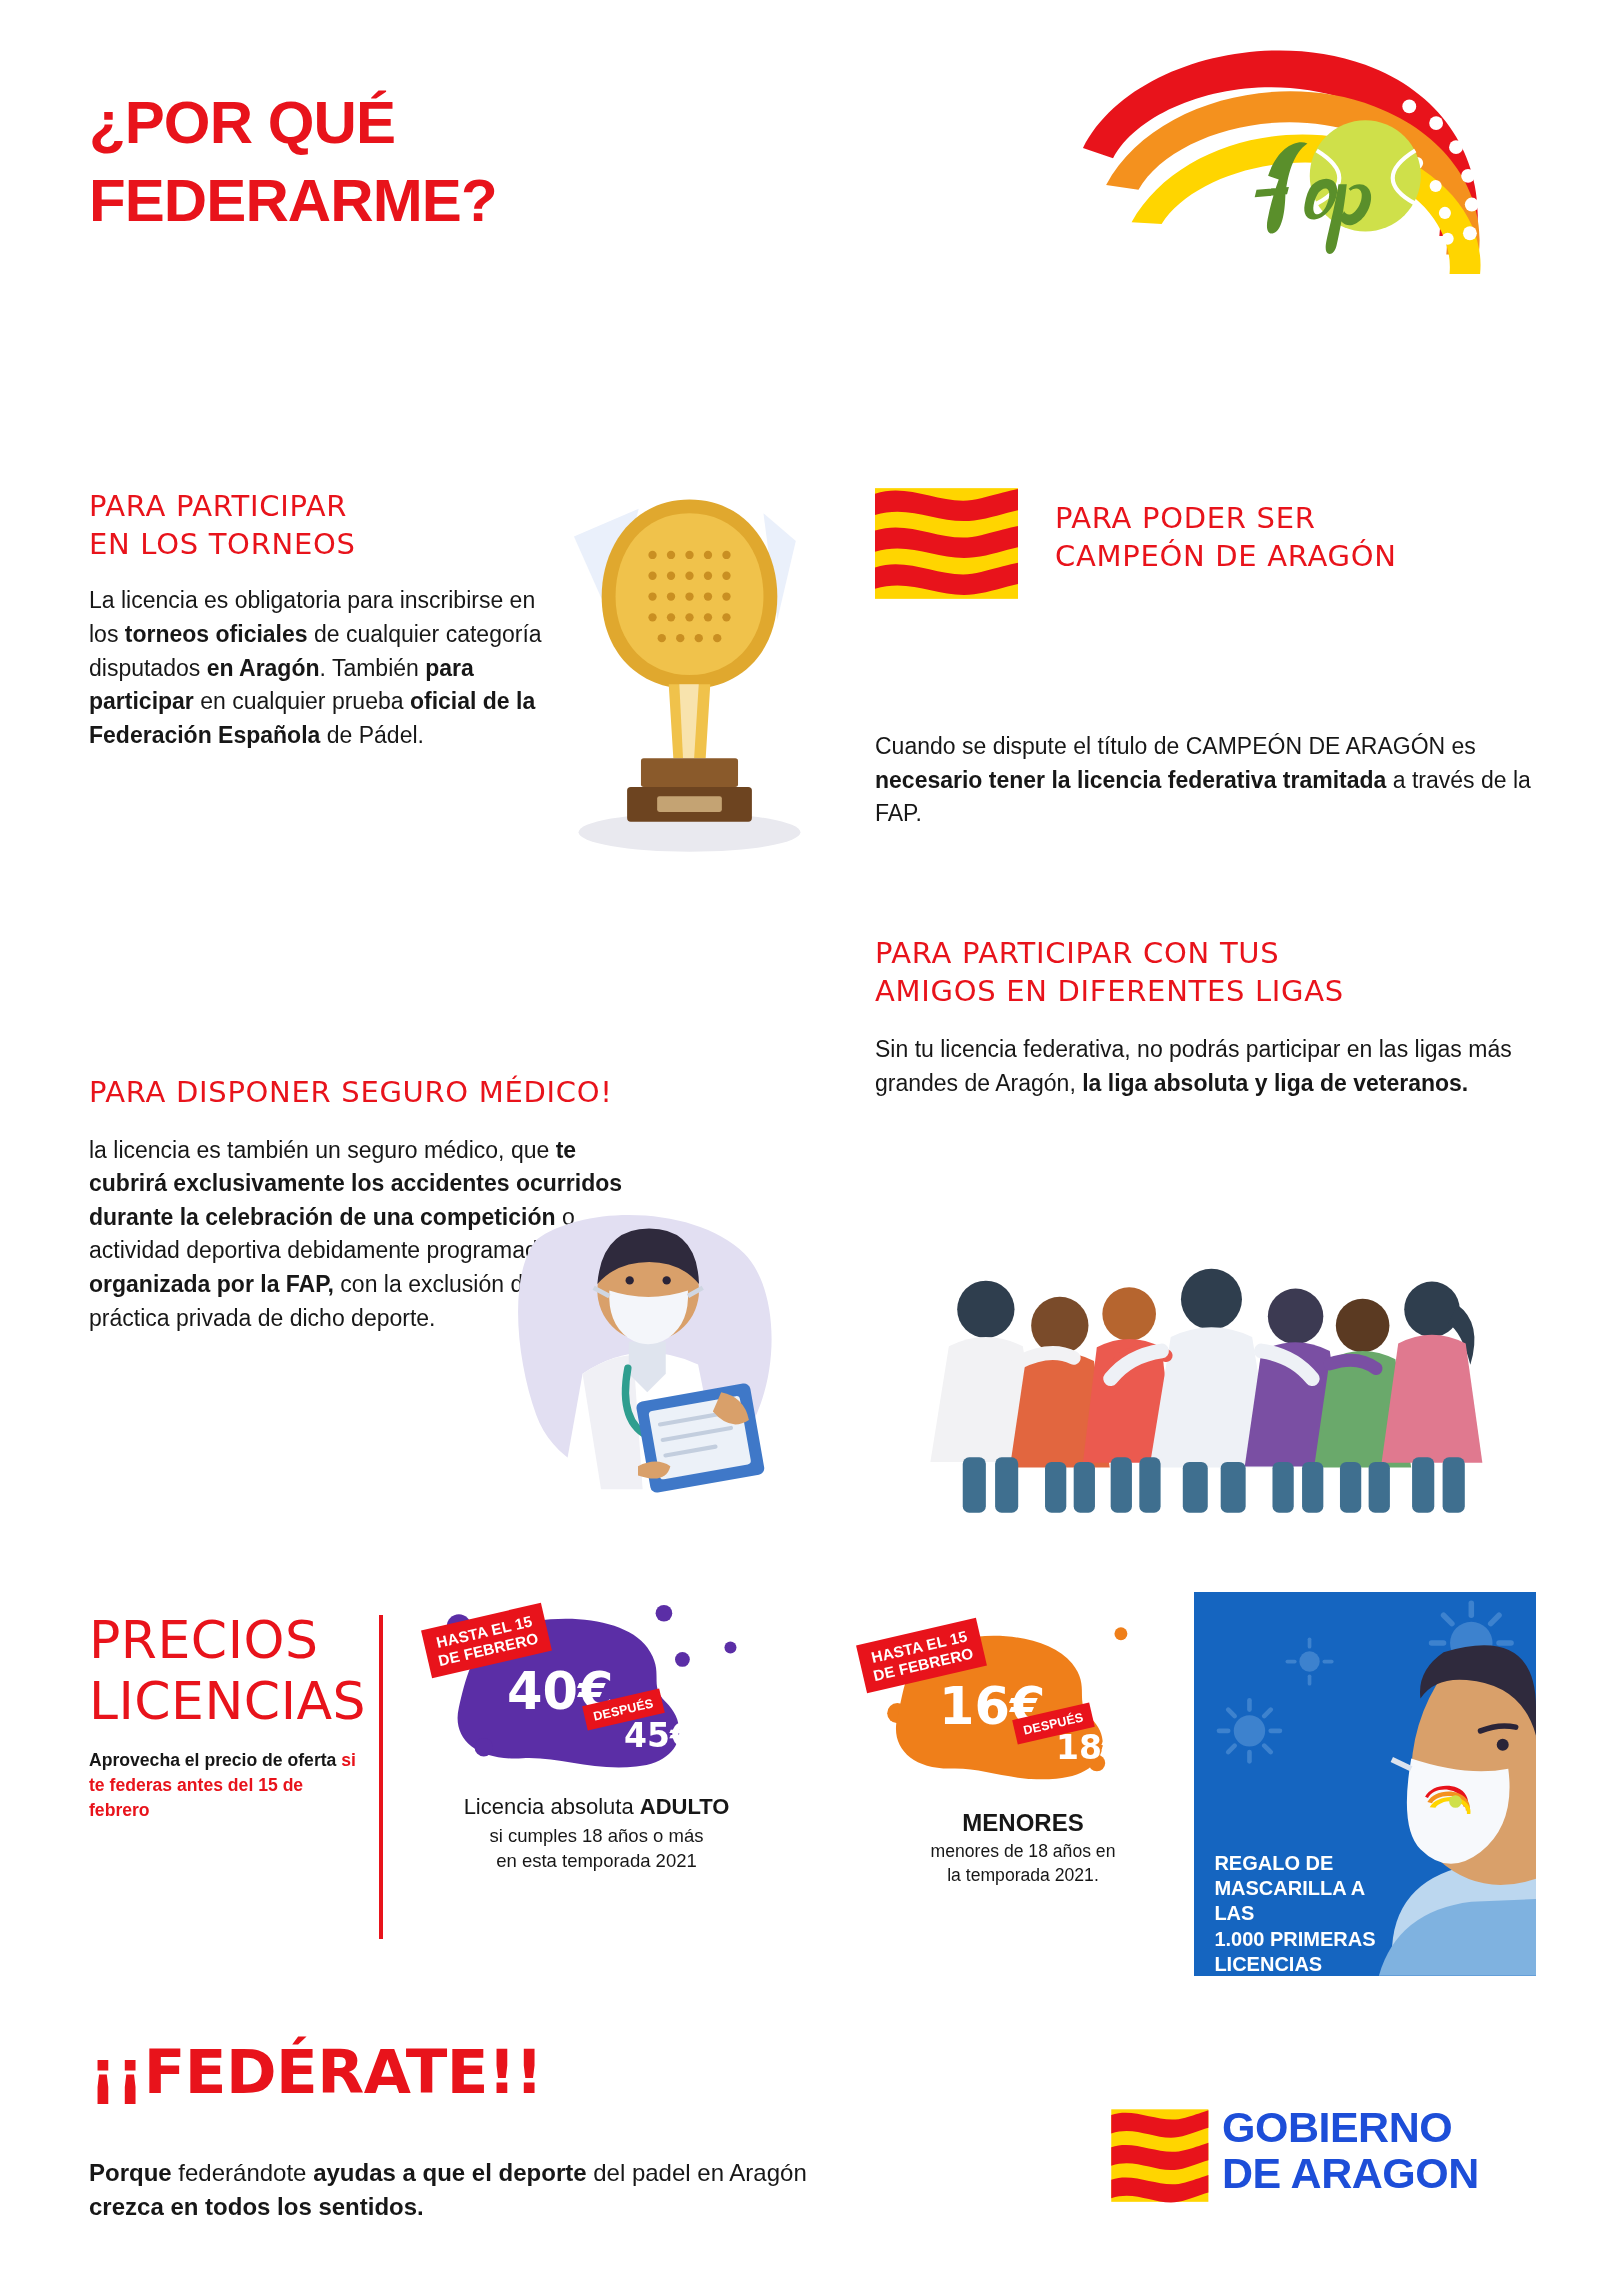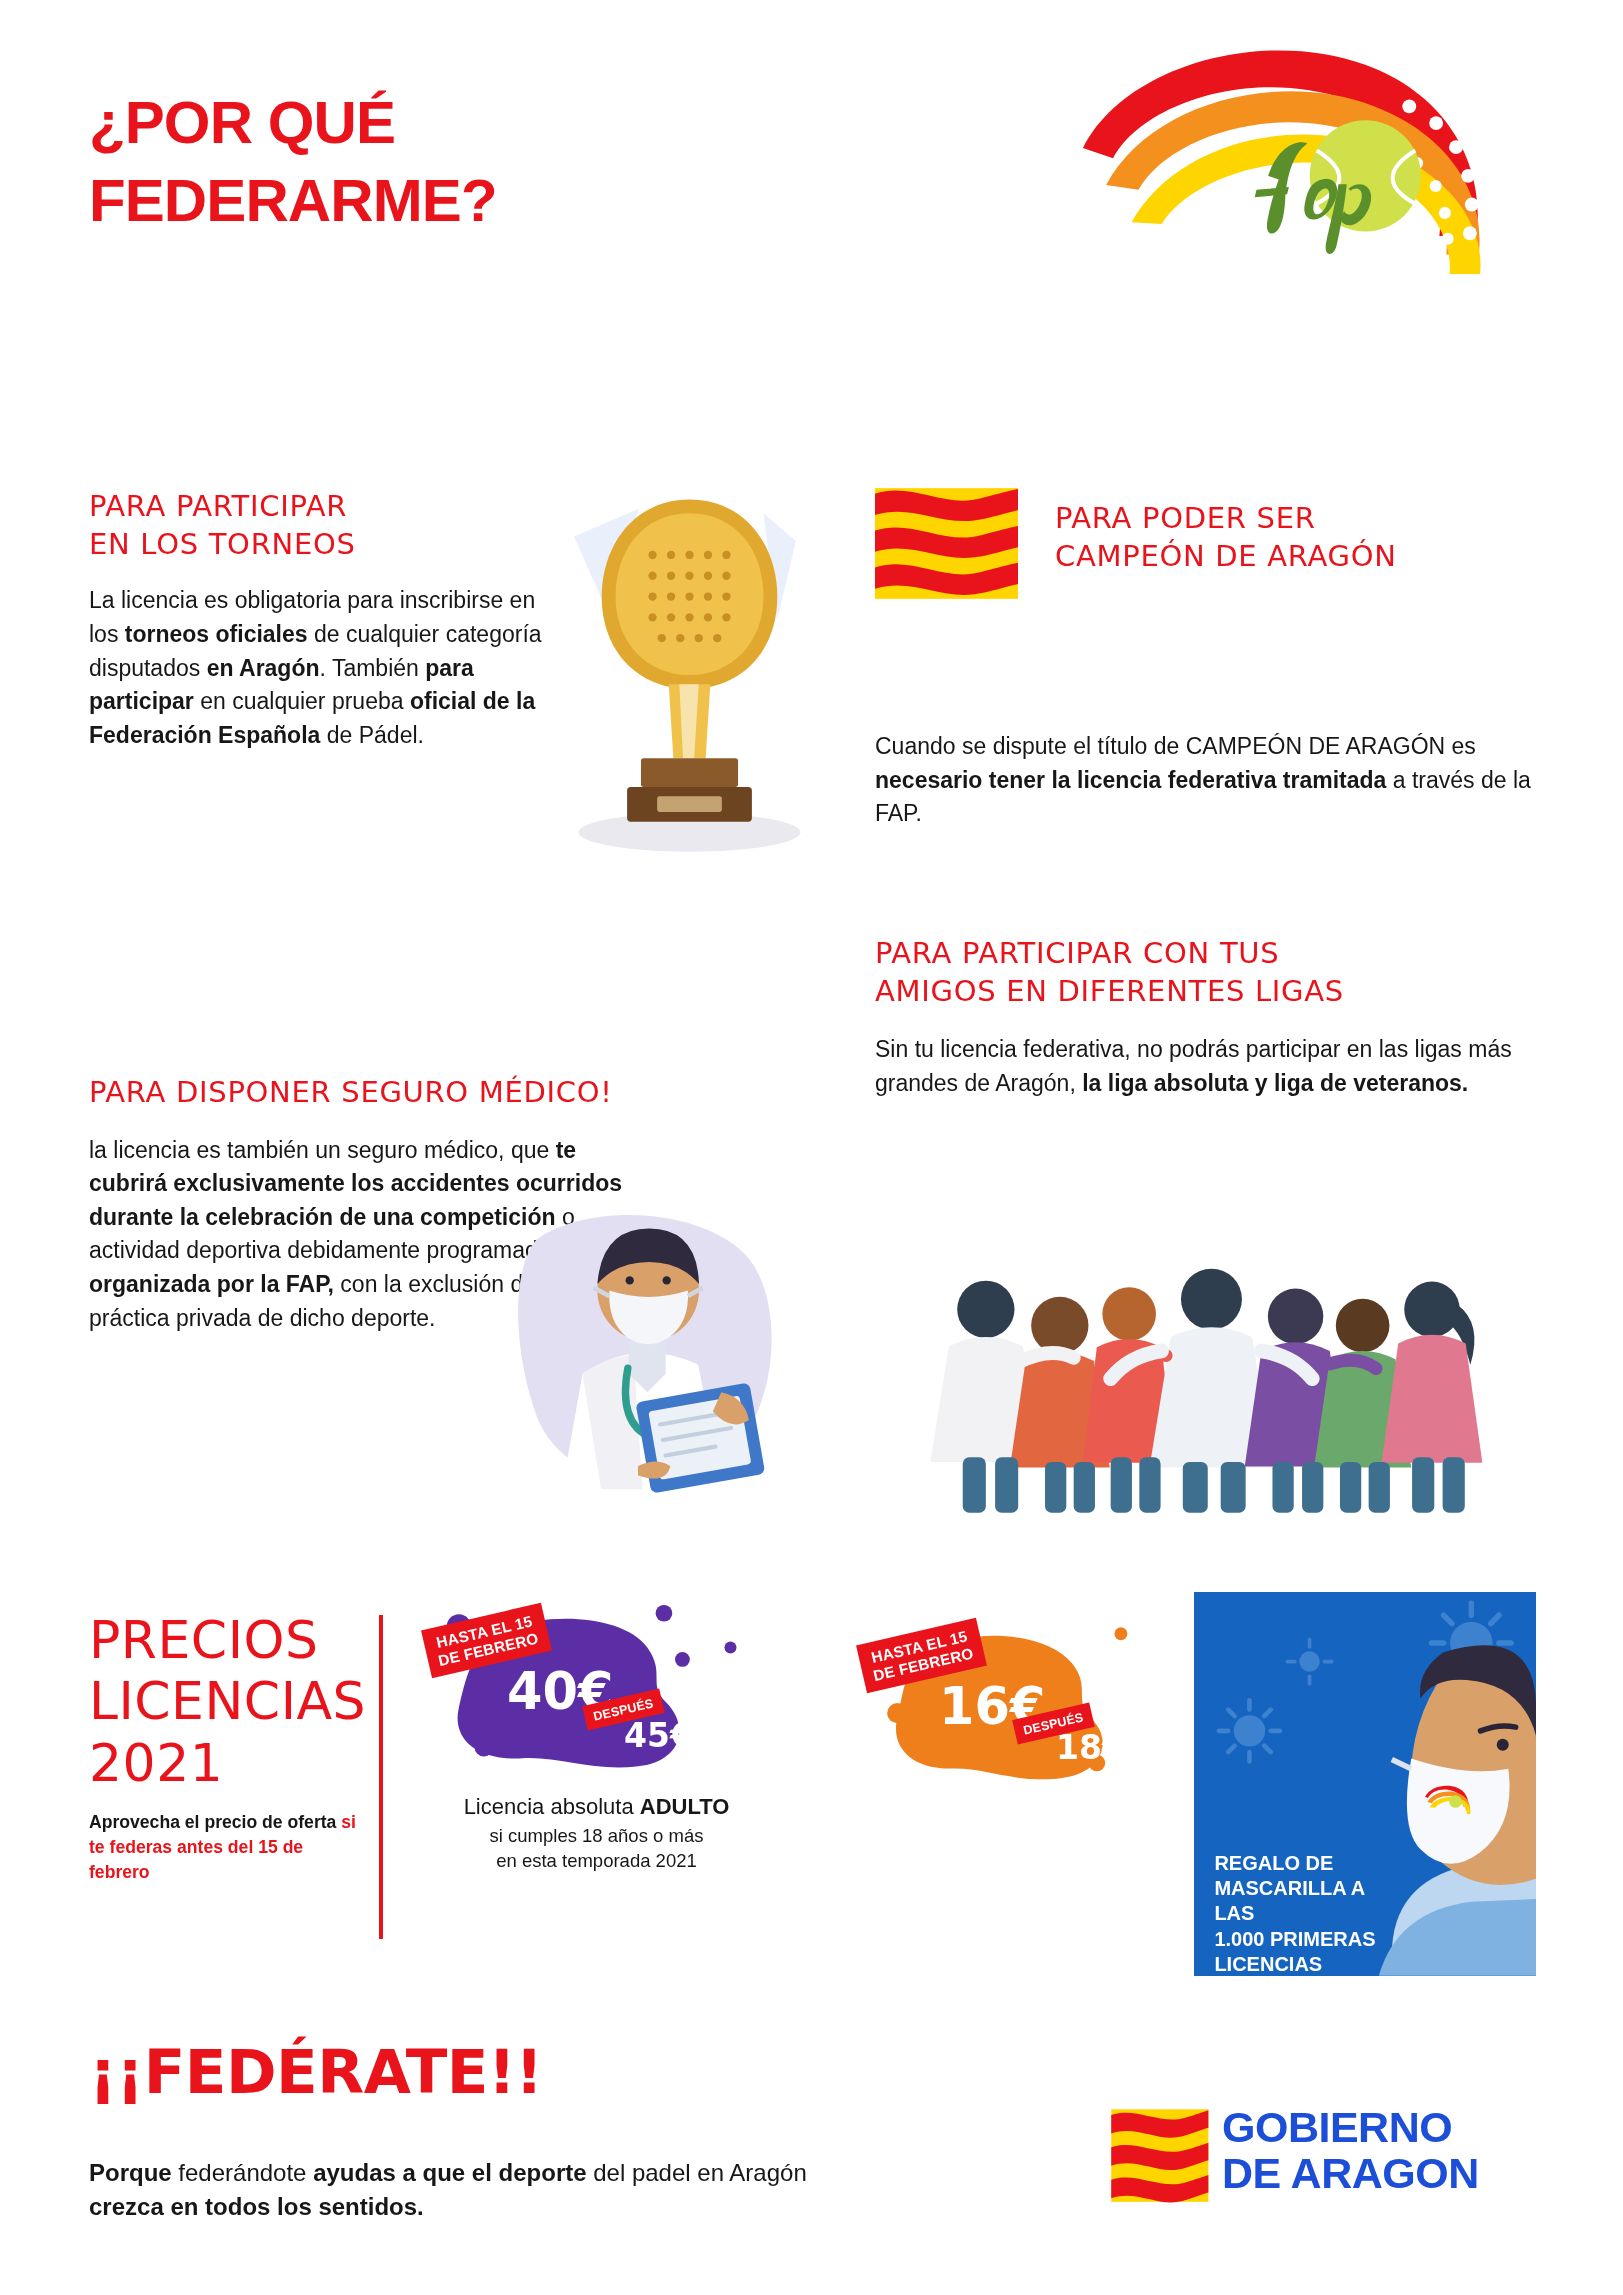--- a/index.html
+++ b/index.html
@@ -482,21 +482,20 @@
 
     <path d="M290 630 q40 -20 70 0 q-10 40 -70 20 z" fill="#d9a06a"></path>
     <path d="M470 470 q50 10 60 60 q-40 26 -78 -18 z" fill="#d9a06a"></path>
   </svg>
 </div>
 
 <div class="precios">
   <div class="precios-title">
     <div>PRECIOS</div>
     <div>LICENCIAS</div>
-    <div>2021</div>
   </div>
   <div class="precios-sub">Aprovecha el precio de oferta <span class="red">si te federas antes del 15 de febrero</span></div>
 </div>
 <div class="precios-divider"></div>
 
 <div class="price-block price-adult">
   <div class="blob-area">
     <svg viewBox="0 0 820 420" width="379" height="194" style="position:absolute;left:0;top:0" aria-hidden="true">
       <circle cx="112" cy="74" r="26" fill="#5b2ea6"></circle>
       <circle cx="556" cy="46" r="18" fill="#5b2ea6"></circle>
@@ -530,20 +529,27 @@
       <path d="M176 96 C 270 46, 430 56, 486 124 C 528 176, 488 206, 528 244 C 576 290, 556 366, 452 374 C 356 382, 300 350, 226 352 C 140 354, 92 306, 108 242 C 122 184, 124 128, 176 96 Z" fill="#ef7f1a"></path>
       <circle cx="540" cy="340" r="18" fill="#ef7f1a"></circle>
     </svg>
     <div class="big-price" style="left:92px; top:71px;">16€</div>
     <div class="small-price" style="left:209px; top:122px;">18€</div>
     <div class="tag-ribbon" style="left:13px; top:25px; width:106px;">
       <div>HASTA EL 15</div>
       <div>DE FEBRERO</div>
     </div>
     <div class="tag-after" style="left:167px; top:105px; width:64px;">DESPUÉS</div>
+  </div>
+  <div class="price-caption">
+    <div class="main">MENORES</div>
+    <div class="sub">
+      <div>menores de 18 años en</div>
+      <div>la temporada 2021.</div>
+    </div>
   </div>
 </div>
 
 <div class="mask-card">
   <svg viewBox="0 0 740 830" width="342" height="384" style="position:absolute;left:0;top:0" aria-hidden="true">
 
     <g fill="#3d82ce">
       <circle cx="600" cy="110" r="46"></circle>
       <g stroke="#3d82ce" stroke-width="12" stroke-linecap="round">
         <path d="M600 50 v-26"></path>

